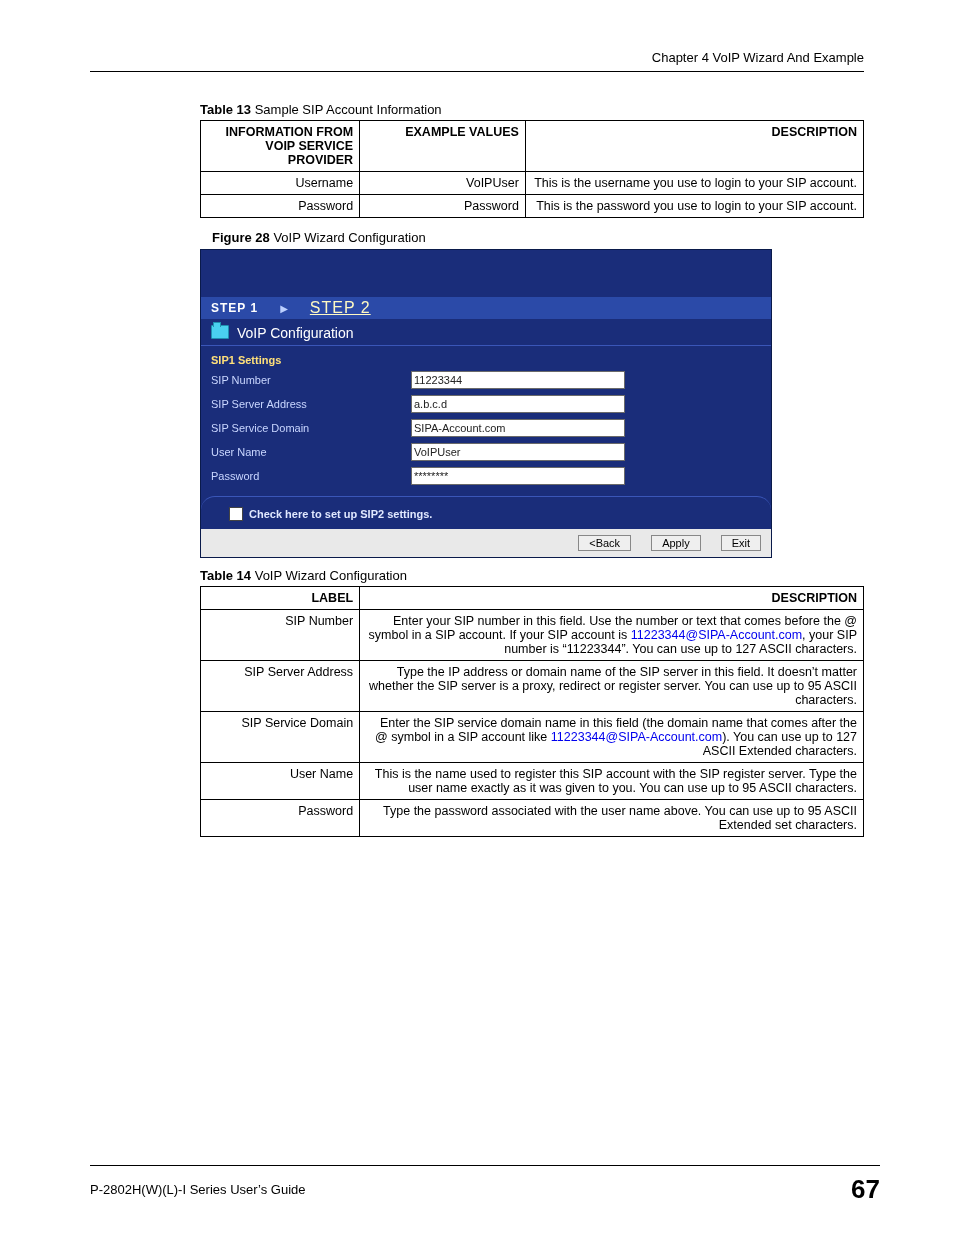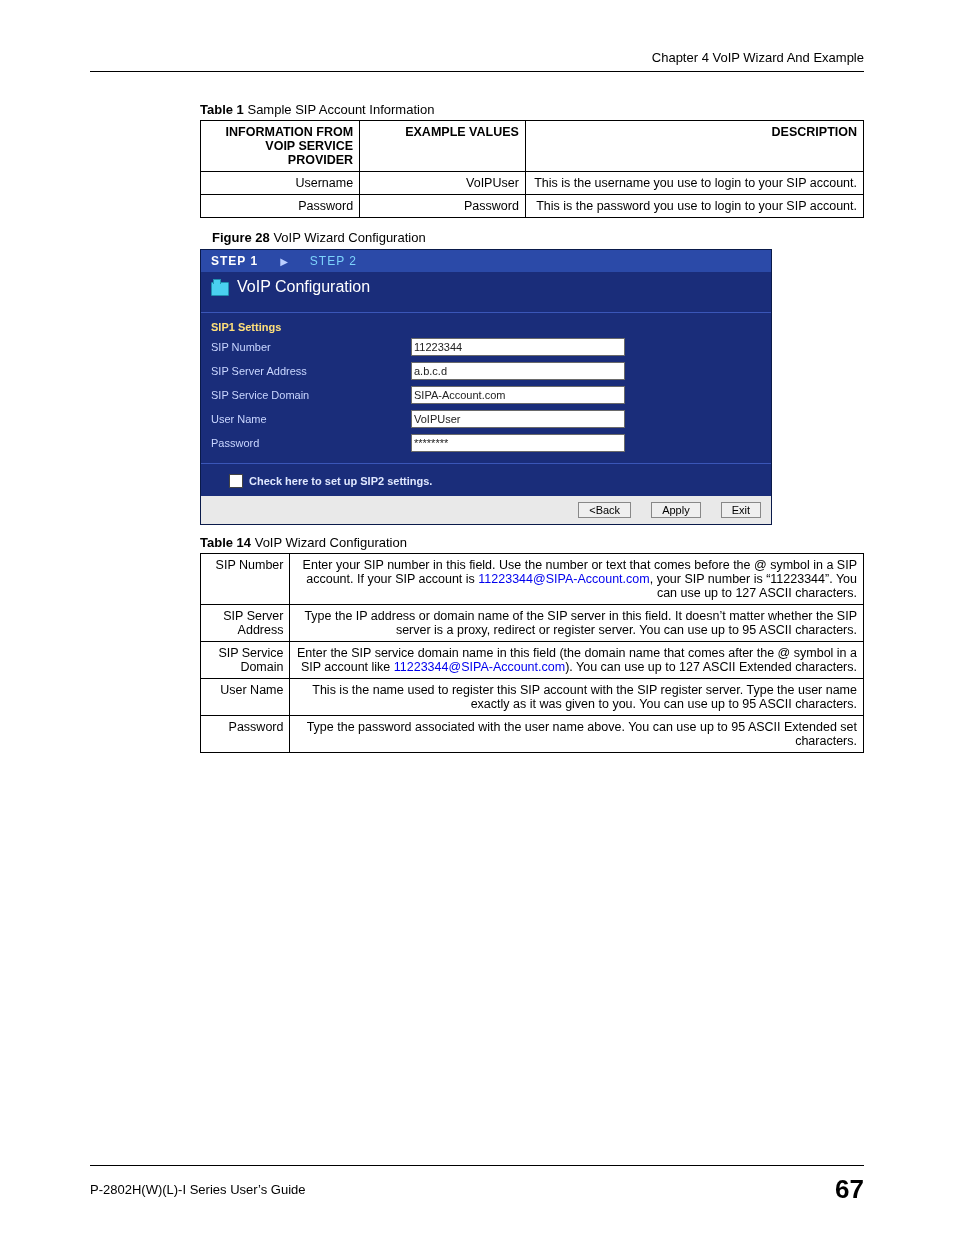--- a/index.html
+++ b/index.html
@@ -66,30 +66,31 @@
     font-family: Verdana, Tahoma, sans-serif;
     font-size: 11px;
   }
   .steps {
     background: #2b4aa8;
     display: flex;
     align-items: center;
     height: 22px;
     padding-left: 10px;
     gap: 18px;
+    margin-top: 47px;
   }
   .step1 { color: #fff; font-weight: bold; font-size: 12px; letter-spacing: 1px; }
   .step-arrow { color: #bcd0ff; font-size: 10px; margin: 0 4px; }
-  .step2 { color: #7dd3fc; font-size: 12px; letter-spacing: 1px; }
+  .step2 { color: #fef9c3; font-size: 16px; letter-spacing: 1px; text-decoration: underline; }
   .voip-header {
     display: flex;
-    align-items: flex-end;
+    align-items: flex-start;
     gap: 8px;
-    padding: 6px 10px 16px 10px;
-    font-size: 16px;
+    padding: 6px 10px 4px 10px;
+    font-size: 14px;
     color: #fff;
     border-bottom: 1px solid #3a56b8;
   }
   .folder-icon {
     width: 16px; height: 12px;
     background: #4ad0f0;
     border: 1px solid #2090b0;
     border-radius: 1px;
     position: relative;
   }
@@ -131,20 +132,21 @@
   .check-row {
     display: flex;
     align-items: center;
     gap: 6px;
     padding: 10px 10px 8px 28px;
     border-top: 1px solid #3a56b8;
     margin-top: 8px;
     font-weight: bold;
     color: #e0e8ff;
     font-size: 11px;
+    border-radius: 14px;
   }
   .check-box {
     width: 12px; height: 12px;
     background: #fff;
     border: 1px solid #444;
   }
   .btn-bar {
     background: #e9e9e9;
     padding: 6px 10px;
     display: flex;
@@ -158,42 +160,42 @@
     font-size: 11px;
     font-family: Verdana, sans-serif;
     color: #000;
     cursor: pointer;
   }
   
   .footer {
     position: absolute;
     bottom: 30px;
     left: 90px;
-    right: 90px;
+    right: 74px;
     border-top: 1.5px solid #000;
     padding-top: 8px;
     display: flex;
     justify-content: space-between;
     align-items: center;
   }
   .page-num { font-size: 26px; font-weight: bold; }
   .footer-left { font-size: 13px; }
 </style>
 </head>
 <body>
 
 <div class="page">
 
   <div class="header-right">Chapter 4 VoIP Wizard And Example</div>
   <hr class="hr-top">
 
   <div style="padding-left:110px;">
 
     <div class="table-caption">
-      <b>Table 1</b><span>   Sample SIP Account Information</span>
+      <b>Table 13</b><span>   Sample SIP Account Information</span>
     </div>
 
     <table class="doc">
       <tbody>
           <tr>
         <th class="col-a">INFORMATION FROM VOIP SERVICE PROVIDER</th>
         <th class="col-b">EXAMPLE VALUES</th>
         <th class="col-c">DESCRIPTION</th>
       </tr>
       <tr>
@@ -263,20 +265,24 @@
   </div>
 
 
   <div style="padding-left:110px;">
     <div class="table-caption">
       <b>Table 14</b><span>   VoIP Wizard Configuration</span>
     </div>
 
     <table class="doc">
       <tbody>
+          <tr>
+        <th class="col-l">LABEL</th>
+        <th class="col-d">DESCRIPTION</th>
+      </tr>
       <tr>
         <td>SIP Number</td>
         <td>
           <span>Enter your SIP number in this field. Use the number or text that comes before the @ symbol in a SIP account. If your SIP account is </span><span class="link">11223344@SIPA-Account.com</span><span>, your SIP number is “11223344”.  You can use up to 127 ASCII characters.</span>
         </td>
       </tr>
       <tr>
         <td>SIP Server Address</td>
         <td>Type the IP address or domain name of the SIP server in this field. It doesn’t matter whether the SIP server is a proxy, redirect or register server. You can use up to 95 ASCII characters.</td>
       </tr>

